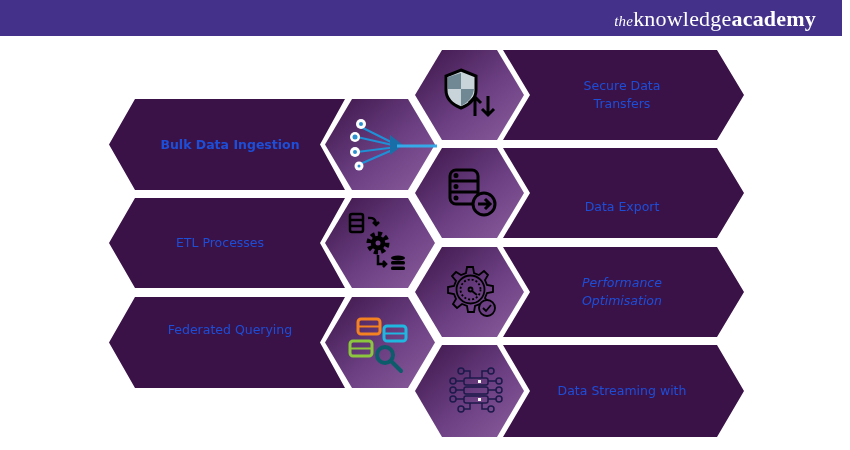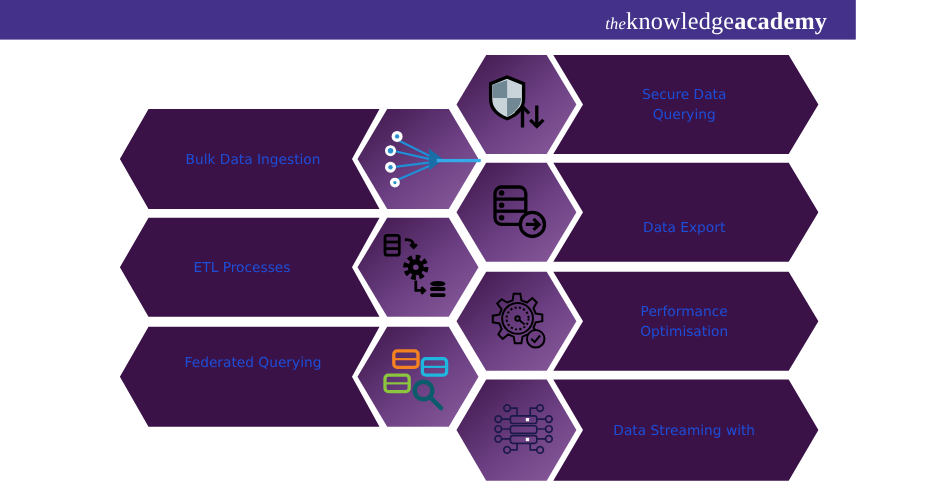--- a/index.html
+++ b/index.html
@@ -1,18 +1,18 @@
 <!DOCTYPE html>
 <html><head>
 <meta charset="utf-8">
 <style>
   html, body { margin:0; padding:0; }
   body { width:850px; height:450px; background:#ffffff; position:relative; overflow:hidden;
          font-family:"Liberation Sans", sans-serif; }
-  .header { position:absolute; left:0; top:0; width:778px; height:36px; background:#43318a; }
+  .header { position:absolute; left:0; top:0; width:842px; height:36px; background:#43318a; }
   .logo { position:absolute; right:26px; top:6px; color:#ffffff; font-family:"Liberation Serif", serif; font-size:22px; letter-spacing:0.2px; }
   .logo .the { font-style:italic; font-size:15px; }
   .logo .acad { font-weight:bold; }
   svg.diagram { position:absolute; left:0; top:0; }
   .label { position:absolute; color:#1d4ed8; font-family:"DejaVu Sans", sans-serif; font-size:12.5px; line-height:18px;
            text-align:center; display:flex; align-items:center; justify-content:center; }
 </style>
 </head>
 <body>
 
@@ -142,48 +142,48 @@
       <circle cx="5" cy="22" r="3"></circle>
       <circle cx="5" cy="31" r="3"></circle>
     <circle cx="51" cy="13" r="3"></circle>
       <circle cx="51" cy="22" r="3"></circle>
       <circle cx="51" cy="31" r="3"></circle>
     <circle cx="13" cy="41" r="3"></circle>
       <circle cx="43" cy="41" r="3"></circle>
   </g>
 </svg>
 
-<div class="label" style="left:135px; top:99px; width:190px; height:91px;">
+<div class="label" style="left:135px; top:99px; width:190px; height:91px;font-weight:bold;">
   <div>
       <div>Bulk Data Ingestion</div>
     </div>
 </div>
 <div class="label" style="left:125px; top:198px; width:190px; height:90px;">
   <div>
       <div>ETL Processes</div>
     </div>
 </div>
 <div class="label" style="left:135px; top:297px; width:190px; height:65px;">
   <div>
       <div>Federated Querying</div>
     </div>
 </div>
 
 <div class="label" style="left:522px; top:50px; width:200px; height:90px;">
   <div>
       <div>Secure Data</div>
-      <div>Querying</div>
+      <div>Transfers</div>
     </div>
 </div>
 <div class="label" style="left:522px; top:148px; width:200px; height:117px;">
   <div>
       <div>Data Export</div>
     </div>
 </div>
-<div class="label" style="left:522px; top:247px; width:200px; height:90px;">
+<div class="label" style="left:522px; top:247px; width:200px; height:90px;font-style:italic;">
   <div>
       <div>Performance</div>
       <div>Optimisation</div>
     </div>
 </div>
 <div class="label" style="left:522px; top:345px; width:200px; height:92px;justify-content:center;">
   <div>
       <div>Data Streaming with</div>
     </div>
 </div>

